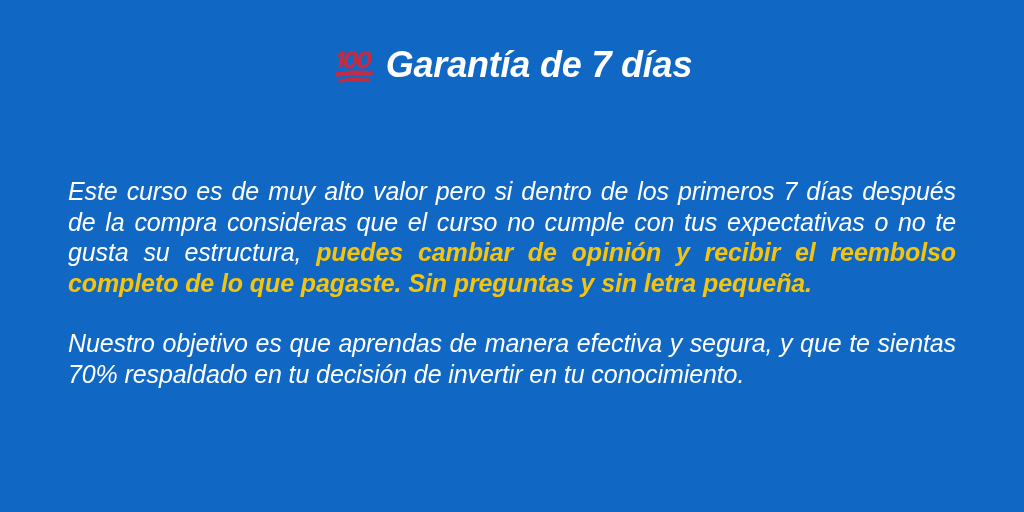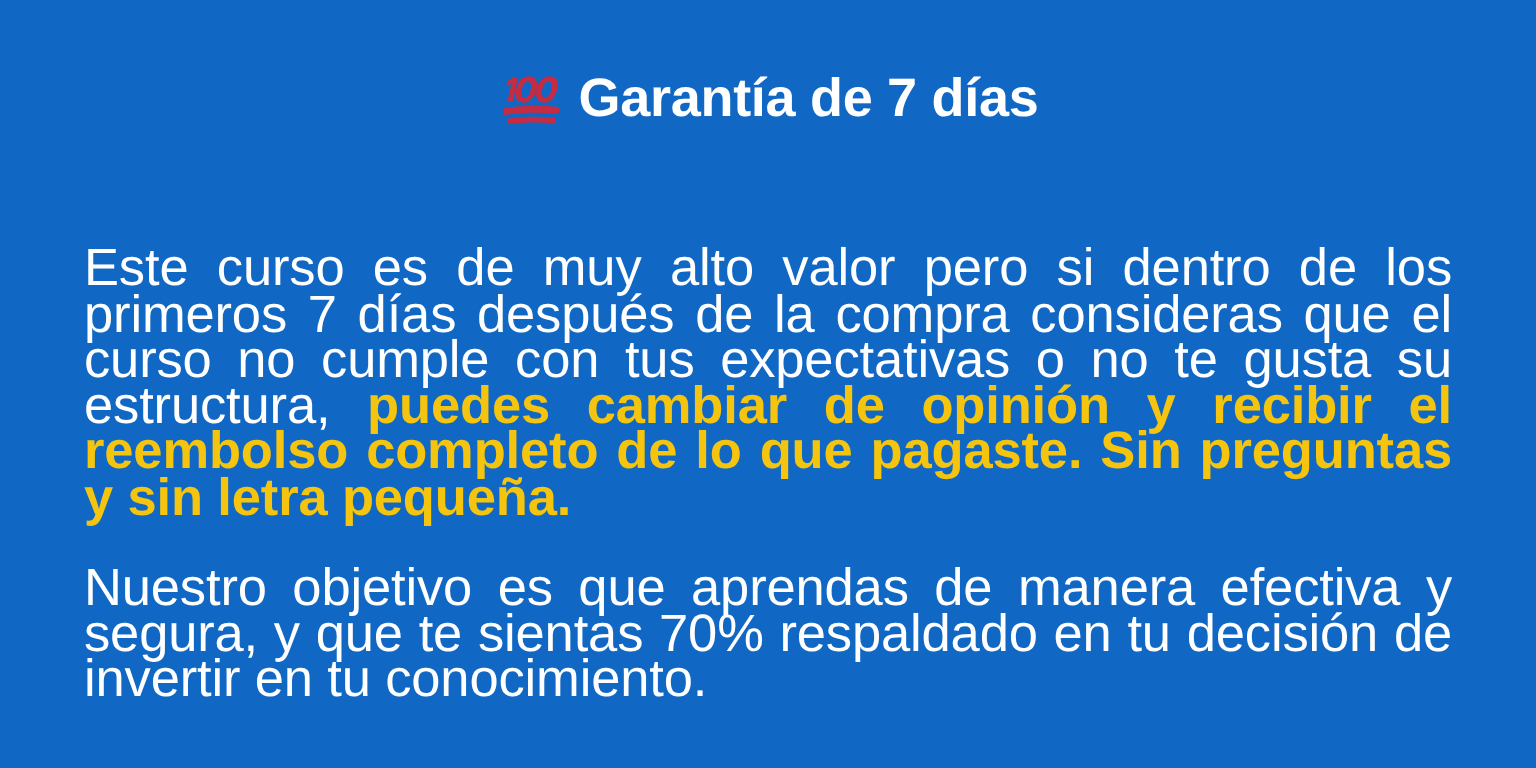--- a/index.html
+++ b/index.html
@@ -15,20 +15,21 @@
     font-family: "Liberation Sans", sans-serif;
     -webkit-font-smoothing: antialiased;
   }
 
   .slide {
     position: relative;
     width: 1024px;
     height: 512px;
     background: #1068c4;
     box-sizing: border-box;
+    font-style: italic;
   }
 
   
   .title-row {
     position: absolute;
     top: 44px;
     left: 0;
     width: 1024px;
     display: flex;
     align-items: center;
@@ -57,23 +58,23 @@
 
   
   .body {
     position: absolute;
     left: 56px;
     top: 164px;
     width: 912px;
   }
 
   .para {
-    margin: 0;
+    margin: 12px;
     color: #ffffff;
-    font-size: 35px;
+    font-size: 25px;
     line-height: 30.5px;
     text-align: justify;
     text-justify: inter-word;
     letter-spacing: -0.1px;
   }
 
   .para + .para {
     margin-top: 30px;
   }
 

